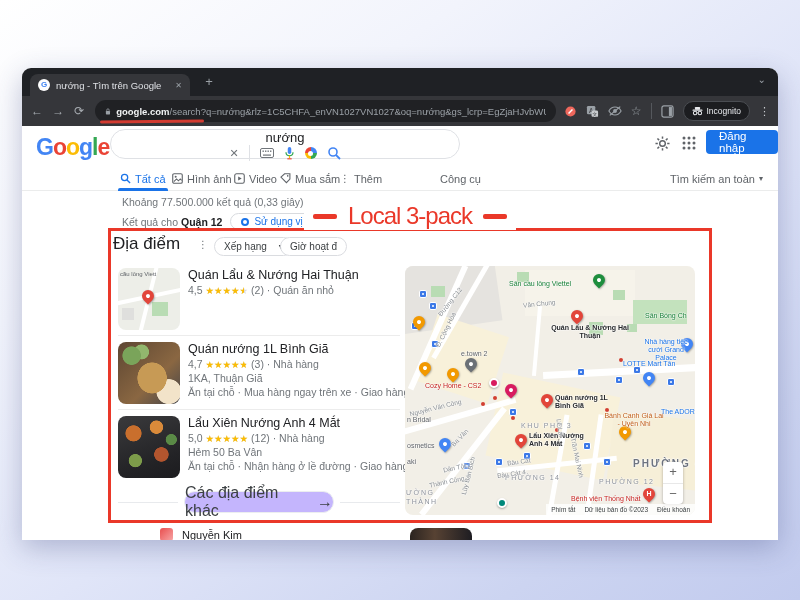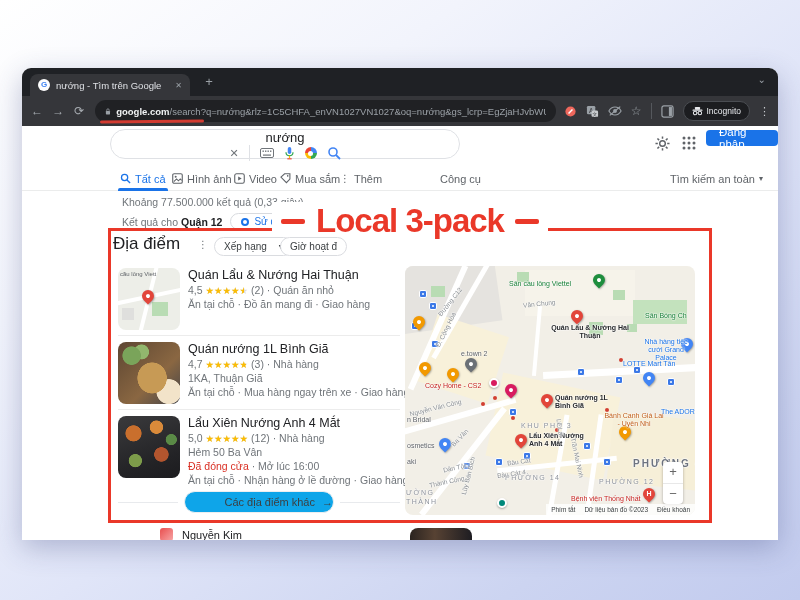--- a/index.html
+++ b/index.html
@@ -40,59 +40,59 @@
   .searchpill { position:absolute; left:88px; top:3px; width:350px; height:30px; border:1px solid #dfe1e5;
     border-radius:16px; display:flex; align-items:center; padding:0 14px;flex-direction:column; }
   .query { font-size:13px; color:#202124; flex:1; }
   .sp-icons { display:flex; align-items:center; gap:10px; }
   .clear-x { font-size:11px; color:#70757a; }
   .spdiv { width:1px; height:16px; background:#dfe1e5; }
   .lens { width:12px; height:12px; border-radius:50%;
     background:conic-gradient(#4285f4 0 25%,#34a853 25% 50%,#fbbc05 50% 75%,#ea4335 75% 100%); position:relative; }
   .lens::after { content:''; position:absolute; left:3.5px; top:3.5px; width:5px; height:5px; border-radius:50%; background:#fff; }
   .hdr-ic { position:absolute; top:10px; color:#5f6368; }
-  .signin { position:absolute; left:684px; top:4px; height:16px; padding:0 13px; background:#1a73e8; color:#fff;
+  .signin { position:absolute; left:684px; top:4px; height:24px; padding:0 13px; background:#1a73e8; color:#fff;
     font-size:11.5px; border-radius:4px; display:flex; align-items:center; }
   .tabsrow { position:absolute; left:0; top:40px; width:756px; height:25px; border-bottom:1px solid #ebecec; }
   .stab { position:absolute; top:3px; display:flex; align-items:center; gap:4px; font-size:11px; color:#5f6368; height:19px; }
   .stab.active { color:#1a73e8; }
   .stab.active::after { content:''; position:absolute; left:-2px; right:-2px; bottom:-3px; height:3px;
     background:#1a73e8; border-radius:2px 2px 0 0; }
   .meta { position:absolute; left:100px; top:70px; font-size:10.5px; color:#70757a; }
   .locrow { position:absolute; left:100px; top:87px; font-size:10.5px; color:#70757a; display:flex; align-items:center; gap:8px; }
   .locrow b { color:#202124;text-align:center; }
   .precise { display:flex; align-items:center; gap:5px; border:1px solid #d8dade; border-radius:12px;
     padding:2px 10px; color:#1a73e8; font-size:10px; }
   .precise .dot { width:8px; height:8px; border:2px solid #1a73e8; border-radius:50%; position:relative; }
 
   
   .redbox { position:absolute; left:86px; top:102px; width:604px; height:295px; border:3px solid #ea3829; }
   .anno { position:absolute; left:86px; top:76px; width:604px; display:flex; justify-content:center; }
   .anno-inner { display:flex; align-items:center; gap:11px; background:#fff; padding:0 9px; }
   .anno-dash { width:24px; height:5px; background:#ea3829; border-radius:2px; }
-  .anno-text { font-size:33px; font-weight:bold; color:#ea3829; letter-spacing:-1px; }
+  .anno-text { font-size:24px; font-weight:normal; color:#ea3829; letter-spacing:-1px; }
 
   
   .lp-title { position:absolute; left:91px; top:108px; font-size:17px; color:#202124; }
   .lp-dots { position:absolute; left:176px; top:113px; color:#70757a; font-size:10px; }
   .lp-pill { position:absolute; top:111px; height:19px; border:1px solid #dadce0; border-radius:11px;
     display:flex; align-items:center; gap:12px; padding:0 9px; font-size:10px; color:#3c4043; background:#fff; }
   .listing { position:absolute; left:96px; width:290px; height:62px; }
   .thumb { position:absolute; left:0; top:0; width:62px; height:62px; border-radius:8px; overflow:hidden; }
   .ltxt { position:absolute; left:70px; top:0; width:220px; }
   .lname { font-size:12.5px; color:#202124; margin-bottom:2px; white-space:nowrap; }
   .lrow { font-size:10.5px; color:#70757a; margin-bottom:2px; white-space:nowrap; }
   .stars { position:relative; display:inline-block; font-size:9.5px; color:#dadce0; line-height:1; }
   .stars-fill { position:absolute; left:0; top:0; overflow:hidden; white-space:nowrap; color:#fbbc04; }
   .closedtxt { color:#d93025; }
   .opens { color:#70757a; }
   .sep { position:absolute; left:96px; width:282px; height:1px; background:#ececec; }
-  .morebtn { position:absolute; left:162px; top:365px; width:150px; height:22px; background:#0ea5e9;
-    border:1px solid #eceef0; border-radius:11px; display:flex; align-items:center; justify-content:flex-end;
-    gap:7px; font-size:11px; color:#3c4043; }
+  .morebtn { position:absolute; left:162px; top:365px; width:150px; height:22px; background:#c4b5fd;
+    border:1px solid #eceef0; border-radius:11px; display:flex; align-items:center; justify-content:space-between;
+    gap:7px; font-size:16px; color:#3c4043; }
   .moreline { position:absolute; top:376px; height:1px; background:#e8eaed; }
 
   
   .thumb-map { background:#edeee8; position:relative; }
   .tm-label { position:absolute; left:2px; top:3px; font-size:6px; color:#5f6368; white-space:nowrap; }
   .thumb-photo2 { background:
     radial-gradient(circle at 22% 22%, #7aa45a 0 13%, transparent 14%),
     radial-gradient(circle at 38% 16%, #92b76d 0 11%, transparent 12%),
     radial-gradient(ellipse at 55% 58%, #c79a55 0 30%, transparent 31%),
     radial-gradient(circle at 82% 80%, #f2e3c9 0 17%, transparent 18%),
@@ -208,20 +208,21 @@
           </svg>
           <span>Incognito</span>
         </span>
         <span style="color:#c8cbce;font-size:11px">⋮</span>
       </div>
       <div class="url-underline" style="top:24px;"></div>
     </div>
 
     <div class="page">
 
+      <div class="logo"><span style="color:#4285F4">G</span><span style="color:#EA4335">o</span><span style="color:#FBBC05">o</span><span style="color:#4285F4">g</span><span style="color:#34A853">l</span><span style="color:#EA4335">e</span></div>
 
       <div class="searchpill">
         <span class="query">nướng</span>
         <span class="sp-icons">
           <span class="clear-x">✕</span>
           <span class="spdiv"></span>
           <svg width="14" height="10" viewBox="0 0 14 10">
             <rect x="0.5" y="0.5" width="13" height="9" rx="1.5" fill="none" stroke="#70757a"></rect>
             <rect x="3" y="6.5" width="8" height="1.2" fill="#70757a"></rect>
             <rect x="2.5" y="2.5" width="1.4" height="1.4" fill="#70757a"></rect>
@@ -352,21 +353,20 @@
           <span class="tm-label">cầu lông Viett</span>
           <div class="mpin p-red" style="left:24px;top:22px"></div>
         </div>
         <div class="ltxt">
           <div class="lname">Quán Lẩu &amp; Nướng Hai Thuận</div>
           <div class="lrow">
             <span>4,5</span>
             <span class="stars"><span>★★★★★</span><span class="stars-fill" style="width: 90%;">★★★★★</span></span>
             <span>(2) · Quán ăn nhỏ</span>
           </div>
-          <div class="lrow">Ăn tại chỗ · Đồ ăn mang đi · Giao hàng</div>
         </div>
       </div>
       <div class="sep" style="top:209px"></div>
 
       <div class="listing" style="top:216px">
         <div class="thumb thumb-photo2"></div>
         <div class="ltxt">
           <div class="lname">Quán nướng 1L Bình Giã</div>
           <div class="lrow">
             <span>4,7</span>
@@ -382,21 +382,20 @@
       <div class="listing" style="top:290px">
         <div class="thumb thumb-photo3"></div>
         <div class="ltxt">
           <div class="lname">Lẩu Xiên Nướng Anh 4 Mắt</div>
           <div class="lrow">
             <span>5,0</span>
             <span class="stars"><span>★★★★★</span><span class="stars-fill" style="width: 100%;">★★★★★</span></span>
             <span>(12) · Nhà hàng</span>
           </div>
           <div class="lrow">Hẻm 50 Ba Vân</div>
-          <div class="lrow"><span class="closedtxt">Đã đóng cửa</span><span class="opens"> · Mở lúc 16:00</span></div>
           <div class="lrow">Ăn tại chỗ · Nhận hàng ở lề đường · Giao hàng</div>
         </div>
       </div>
 
       <div class="moreline" style="left:96px;width:60px"></div>
       <div class="moreline" style="left:318px;width:60px"></div>
       <div class="morebtn">
         <span>Các địa điểm khác</span>
         <span>→</span>
       </div>

